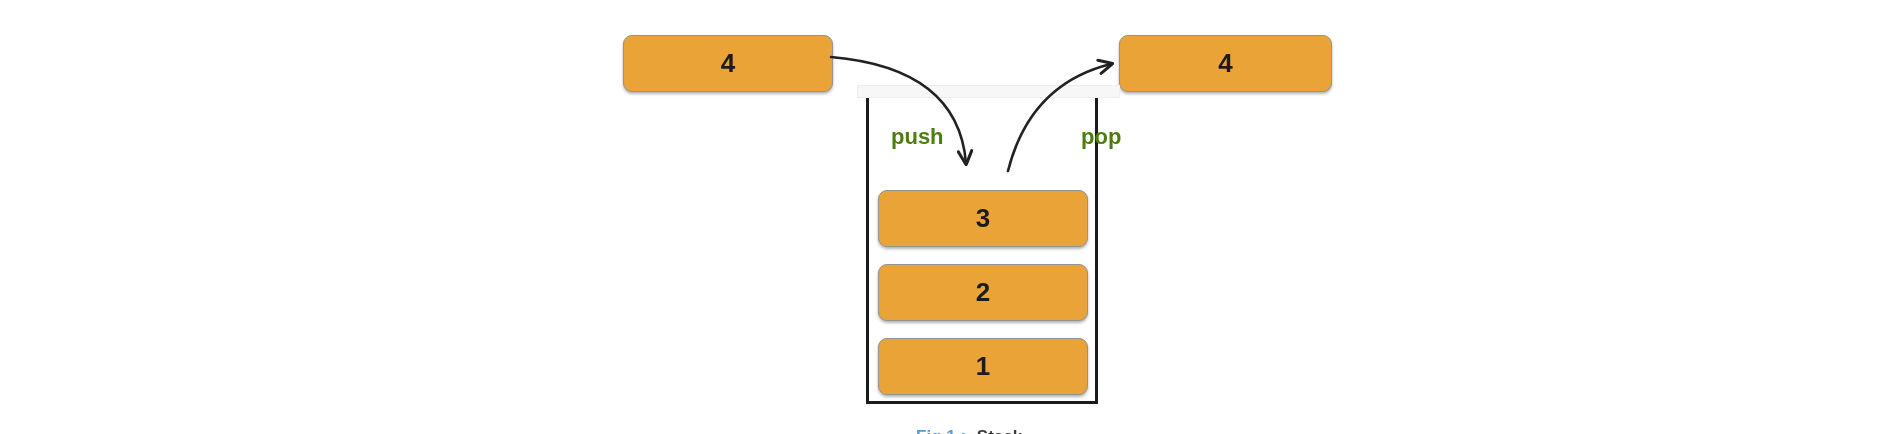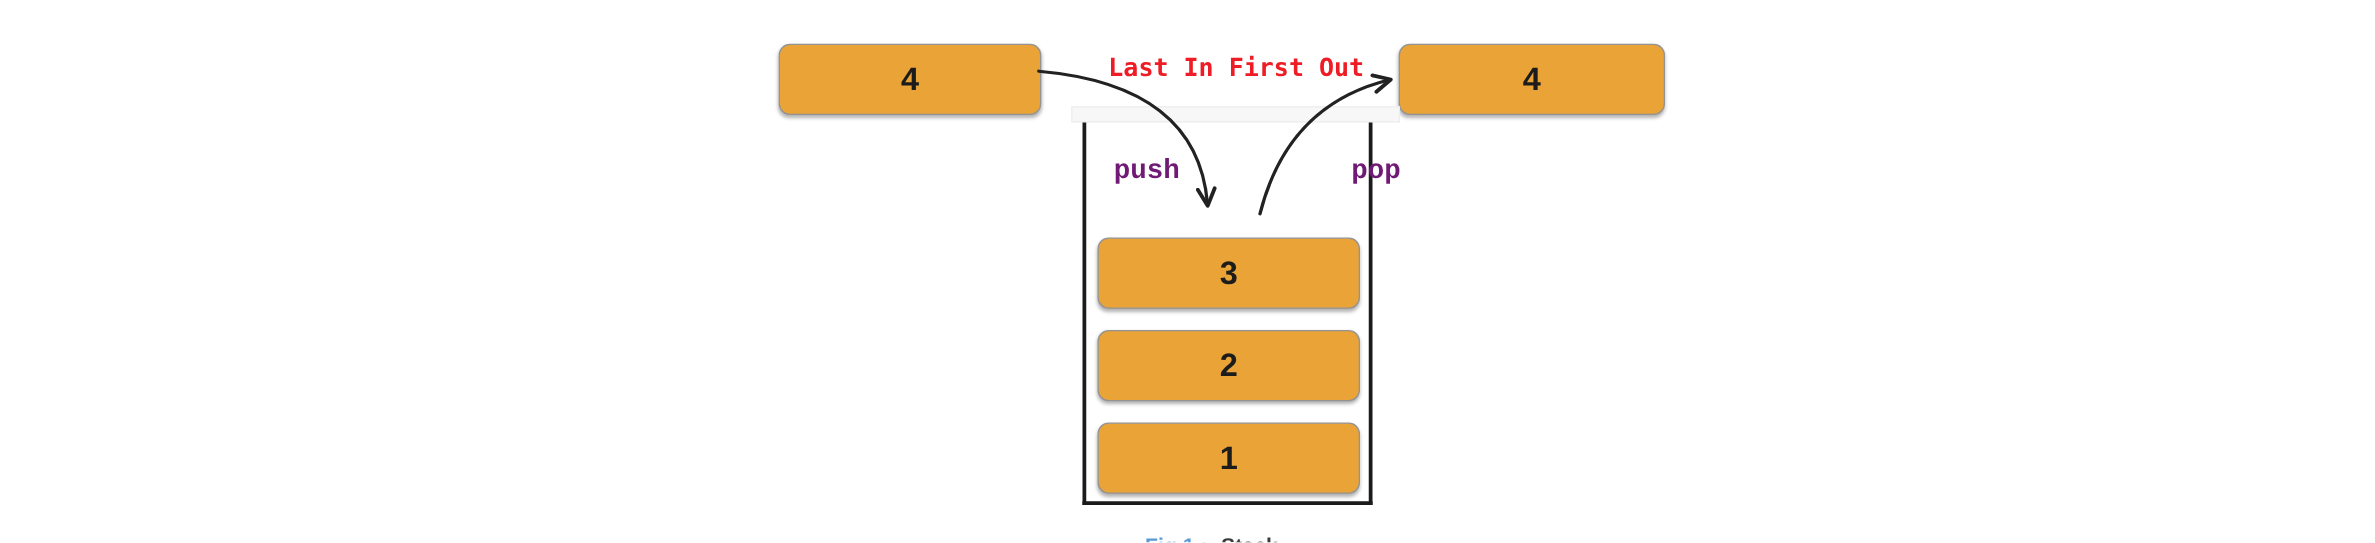--- a/index.html
+++ b/index.html
@@ -72,24 +72,24 @@
     height: 306px;
     border-left: 3px solid #1b1b1b;
     border-right: 3px solid #1b1b1b;
     border-bottom: 3px solid #1b1b1b;
     box-sizing: border-box;
     background: transparent;
   }
 
   .op-label {
     position: absolute;
-    font-family: Liberation Mono, monospace;
+    font-family: Liberation Sans, sans-serif;
     font-weight: 700;
     font-size: 22px;
-    color: #701a75;
+    color: #4d7c0f;
     white-space: nowrap;
   }
   .push-label { left: 891px;  top: 124px; }
   .pop-label  { left: 1081px; top: 124px; }
 
   .arrow-layer {
     position: absolute;
     left: 0; top: 0;
     width: 1900px;
     height: 434px;
@@ -110,21 +110,20 @@
 </style>
 </head>
 <body>
 
 <div class="canvas">
 
   <div class="obox box-left">
     <span>4</span>
   </div>
 
-  <div class="lifo-title">Last In First Out</div>
 
   <div class="obox box-right">
     <span>4</span>
   </div>
 
   <div class="top-strip"></div>
 
   <div class="stack-container"></div>
 
   <div class="obox stack-item i0">

